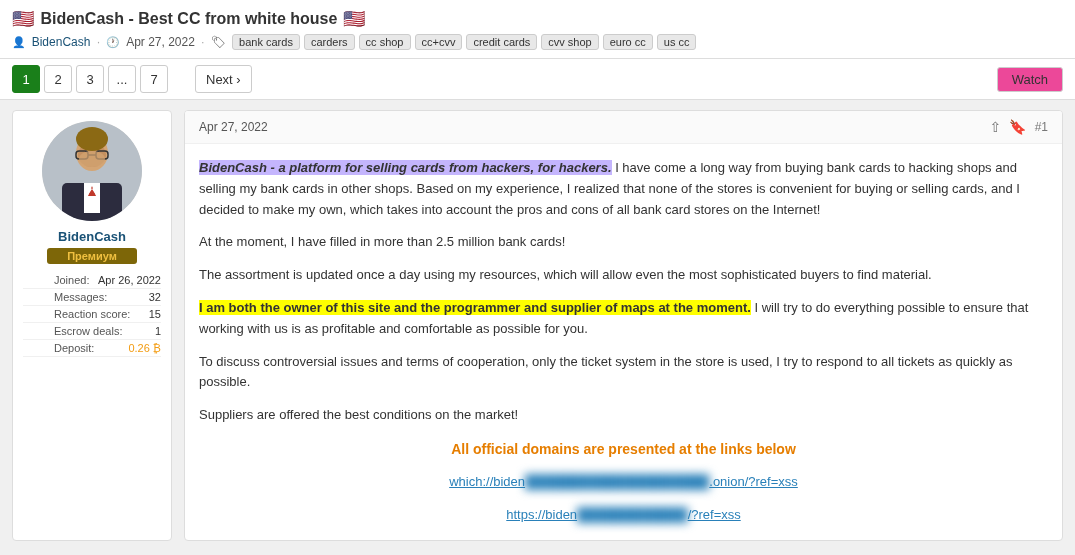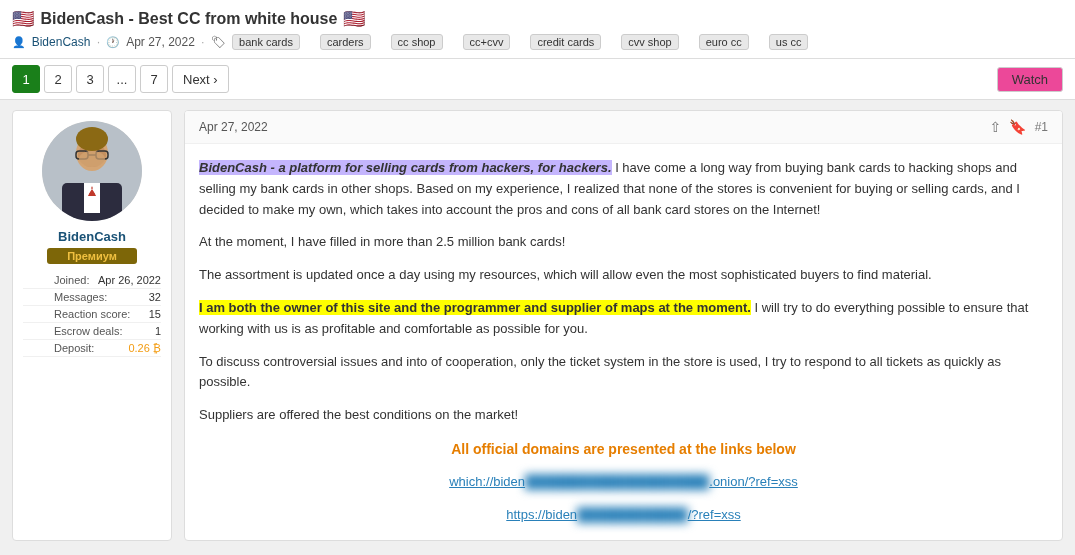--- a/index.html
+++ b/index.html
@@ -24,21 +24,21 @@
       display: flex;
       align-items: center;
       gap: 6px;
       font-size: 12px;
       color: #555;
       flex-wrap: wrap;
     }
     .meta-row .separator { color: #aaa; }
     .tags-container {
       display: flex;
-      gap: 20px;
+      gap: 4px;
       flex-wrap: wrap;
     }
     .tag {
       background: #e8e8e8;
       border: 1px solid #ccc;
       border-radius: 3px;
       padding: 1px 6px;
       font-size: 11px;
       color: #333;
       cursor: pointer;
@@ -73,20 +73,21 @@
       color: #333;
       text-decoration: none;
     }
     .page-btn.active {
       background: #1a7f1a;
       color: #fff;
       border-color: #1a7f1a;
     }
     .page-btn.next-btn {
       padding: 0 10px;
+      margin-left: 23px;
     }
     .watch-btn {
       border: 1px solid #ccc;
       border-radius: 3px;
       background: #ec4899;
       padding: 4px 14px;
       cursor: pointer;
       font-size: 13px;
       color: #333;
     }
@@ -336,21 +337,21 @@
       </div>
       <div class="post-body">
         <p class="post-paragraph">
           <span class="highlight-yellow">BidenCash - a platform for selling cards from hackers, for hackers.</span><span> I have come a long way from buying bank cards to hacking shops and selling my bank cards in other shops. Based on my experience, I realized that none of the stores is convenient for buying or selling cards, and I decided to make my own, which takes into account the pros and cons of all bank card stores on the Internet!</span>
         </p>
         <p class="post-paragraph">At the moment, I have filled in more than 2.5 million bank cards!</p>
         <p class="post-paragraph">The assortment is updated once a day using my resources, which will allow even the most sophisticated buyers to find material.</p>
         <p class="post-paragraph">
           <span class="highlight-yellow-2">I am both the owner of this site and the programmer and supplier of maps at the moment.</span><span> I will try to do everything possible to ensure that working with us is as profitable and comfortable as possible for you.</span>
         </p>
-        <p class="post-paragraph">To discuss controversial issues and into of cooperation, only the ticket system in the store is used, I try to respond to all tickets as quickly as possible.</p>
+        <p class="post-paragraph">To discuss controversial issues and terms of cooperation, only the ticket system in the store is used, I try to respond to all tickets as quickly as possible.</p>
         <p class="post-paragraph">Suppliers are offered the best conditions on the market!</p>
         <span class="orange-text post-paragraph">All official domains are presented at the links below</span>
         <a class="link-text post-paragraph" href="#">
           <span>which://biden</span><span class="blurred">████████████████████</span><span>.onion/?ref=xss</span>
         </a>
         <a class="link-text post-paragraph" href="#">
           <span>https://biden</span><span class="blurred">████████████</span><span>/?ref=xss</span>
         </a>
       </div>
     </div>

